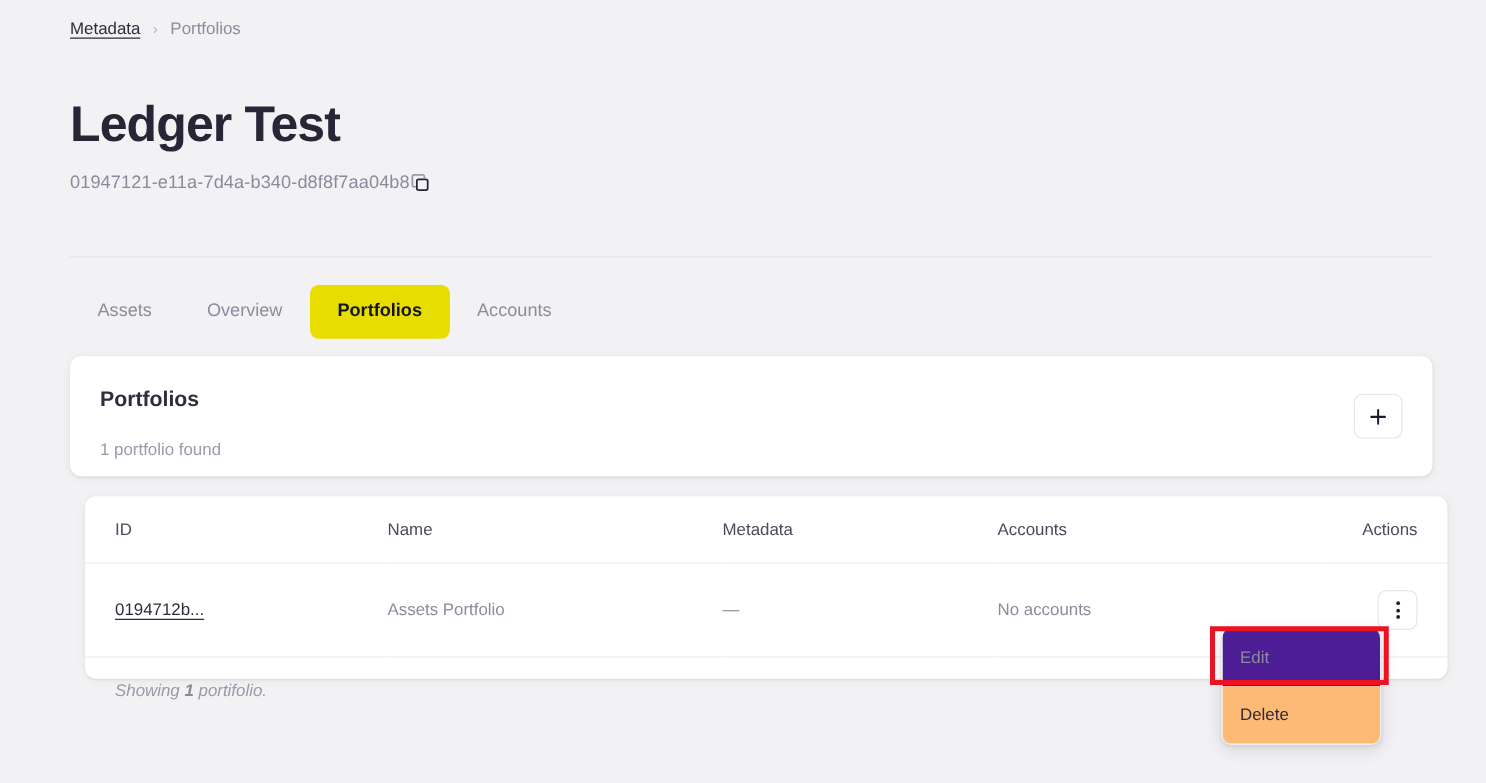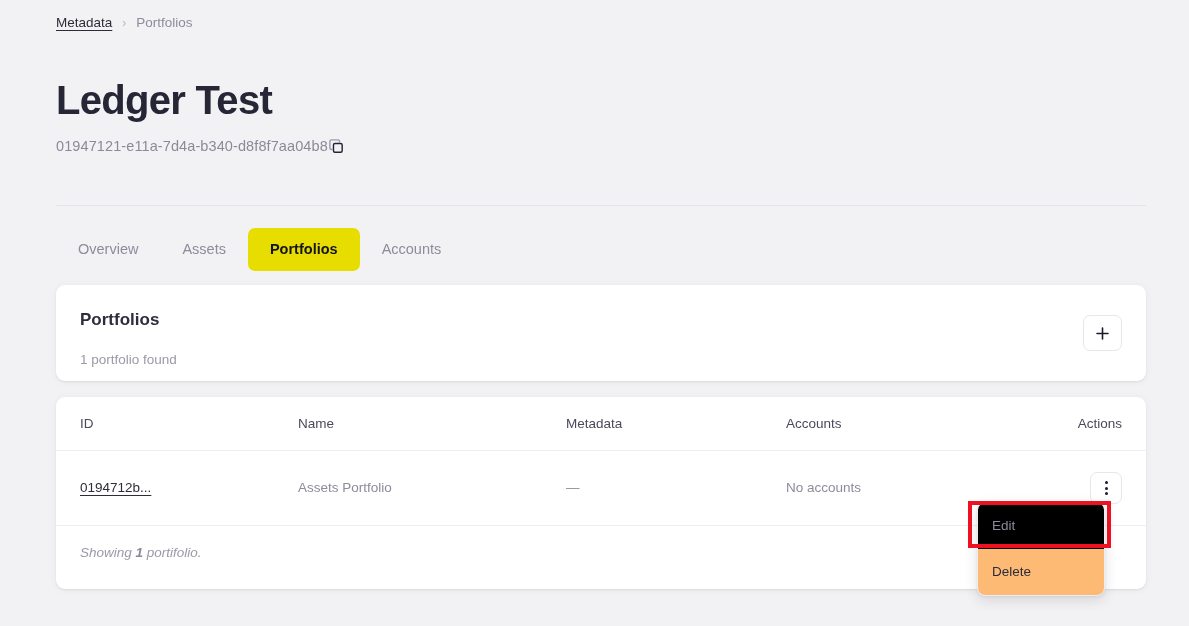--- a/index.html
+++ b/index.html
@@ -62,21 +62,21 @@
     background: #e7dd00; color: #14141e; font-weight: bold;
   }
 
   
   .card {
     position: absolute; left: 56px; width: 1090px;
     background: #ffffff; border-radius: 9px;
     box-shadow: 0 1px 2px rgba(20,20,40,.07), 0 1px 9px rgba(20,20,40,.05);
   }
   .card-header { top: 285px; height: 96px; }
-  .card-table  { top: 397px; height: 192px; }
+  .card-table  { top: 397px; height: 146px; margin-left: 12px; }
 
   .hdr-inner {
     position: relative; height: 100%;
     padding: 23px 24px 0 24px;
   }
   .hdr-title {
     font-size: 17px; line-height: 24px; font-weight: bold; color: #2d2d3c;
   }
   .hdr-sub {
     margin-top: 18px; font-size: 13.5px; line-height: 20px; color: #9a9aa8;
@@ -132,21 +132,21 @@
     width: 128px;
     background: #ffffff; border-radius: 8px;
     border: 1px solid #ececf1;
     box-shadow: 0 4px 14px rgba(20,20,40,.12), 0 1px 3px rgba(20,20,40,.08);
     overflow: hidden; z-index: 5;
   }
   .menu-item {
     padding: 13px 14px; font-size: 13.5px; line-height: 20px;
     cursor: pointer;
   }
-  .menu-item.edit   { color: #8c8c9c; background: #000000; }
+  .menu-item.edit   { color: #8c8c9c; background: #4c1d95; }
   .menu-item.delete { color: #2a2a3a; background: #fdba74; }
 
   
   .redbox {
     position: absolute; left: 968px; top: 501px;
     width: 143px; height: 47px;
     border: 4px solid #ee1122;
     z-index: 9; pointer-events: none;
   }
 </style>
@@ -169,22 +169,22 @@
       <svg width="17" height="17" viewBox="0 0 18 18" fill="none">
         <rect x="5.8" y="5.8" width="9.2" height="9.2" rx="1.6" stroke="#23233a" stroke-width="1.5"></rect>
         <path d="M12.2 4.4V3.6a1.6 1.6 0 0 0-1.6-1.6H3.6A1.6 1.6 0 0 0 2 3.6v7a1.6 1.6 0 0 0 1.6 1.6h.8" stroke="#9a9aae" stroke-width="1.5" stroke-linecap="round"></path>
       </svg>
     </span>
   </div>
 
   <div class="divider"></div>
 
   <nav class="tabs">
+    <div class="tab">Assets</div>
     <div class="tab">Overview</div>
-    <div class="tab">Assets</div>
     <div class="tab active">Portfolios</div>
     <div class="tab">Accounts</div>
   </nav>
 
   <section class="card card-header">
     <div class="hdr-inner">
       <div class="hdr-title">Portfolios</div>
       <div class="hdr-sub">1 portfolio found</div>
       <div class="add-btn">
         <svg width="17" height="17" viewBox="0 0 18 18">

